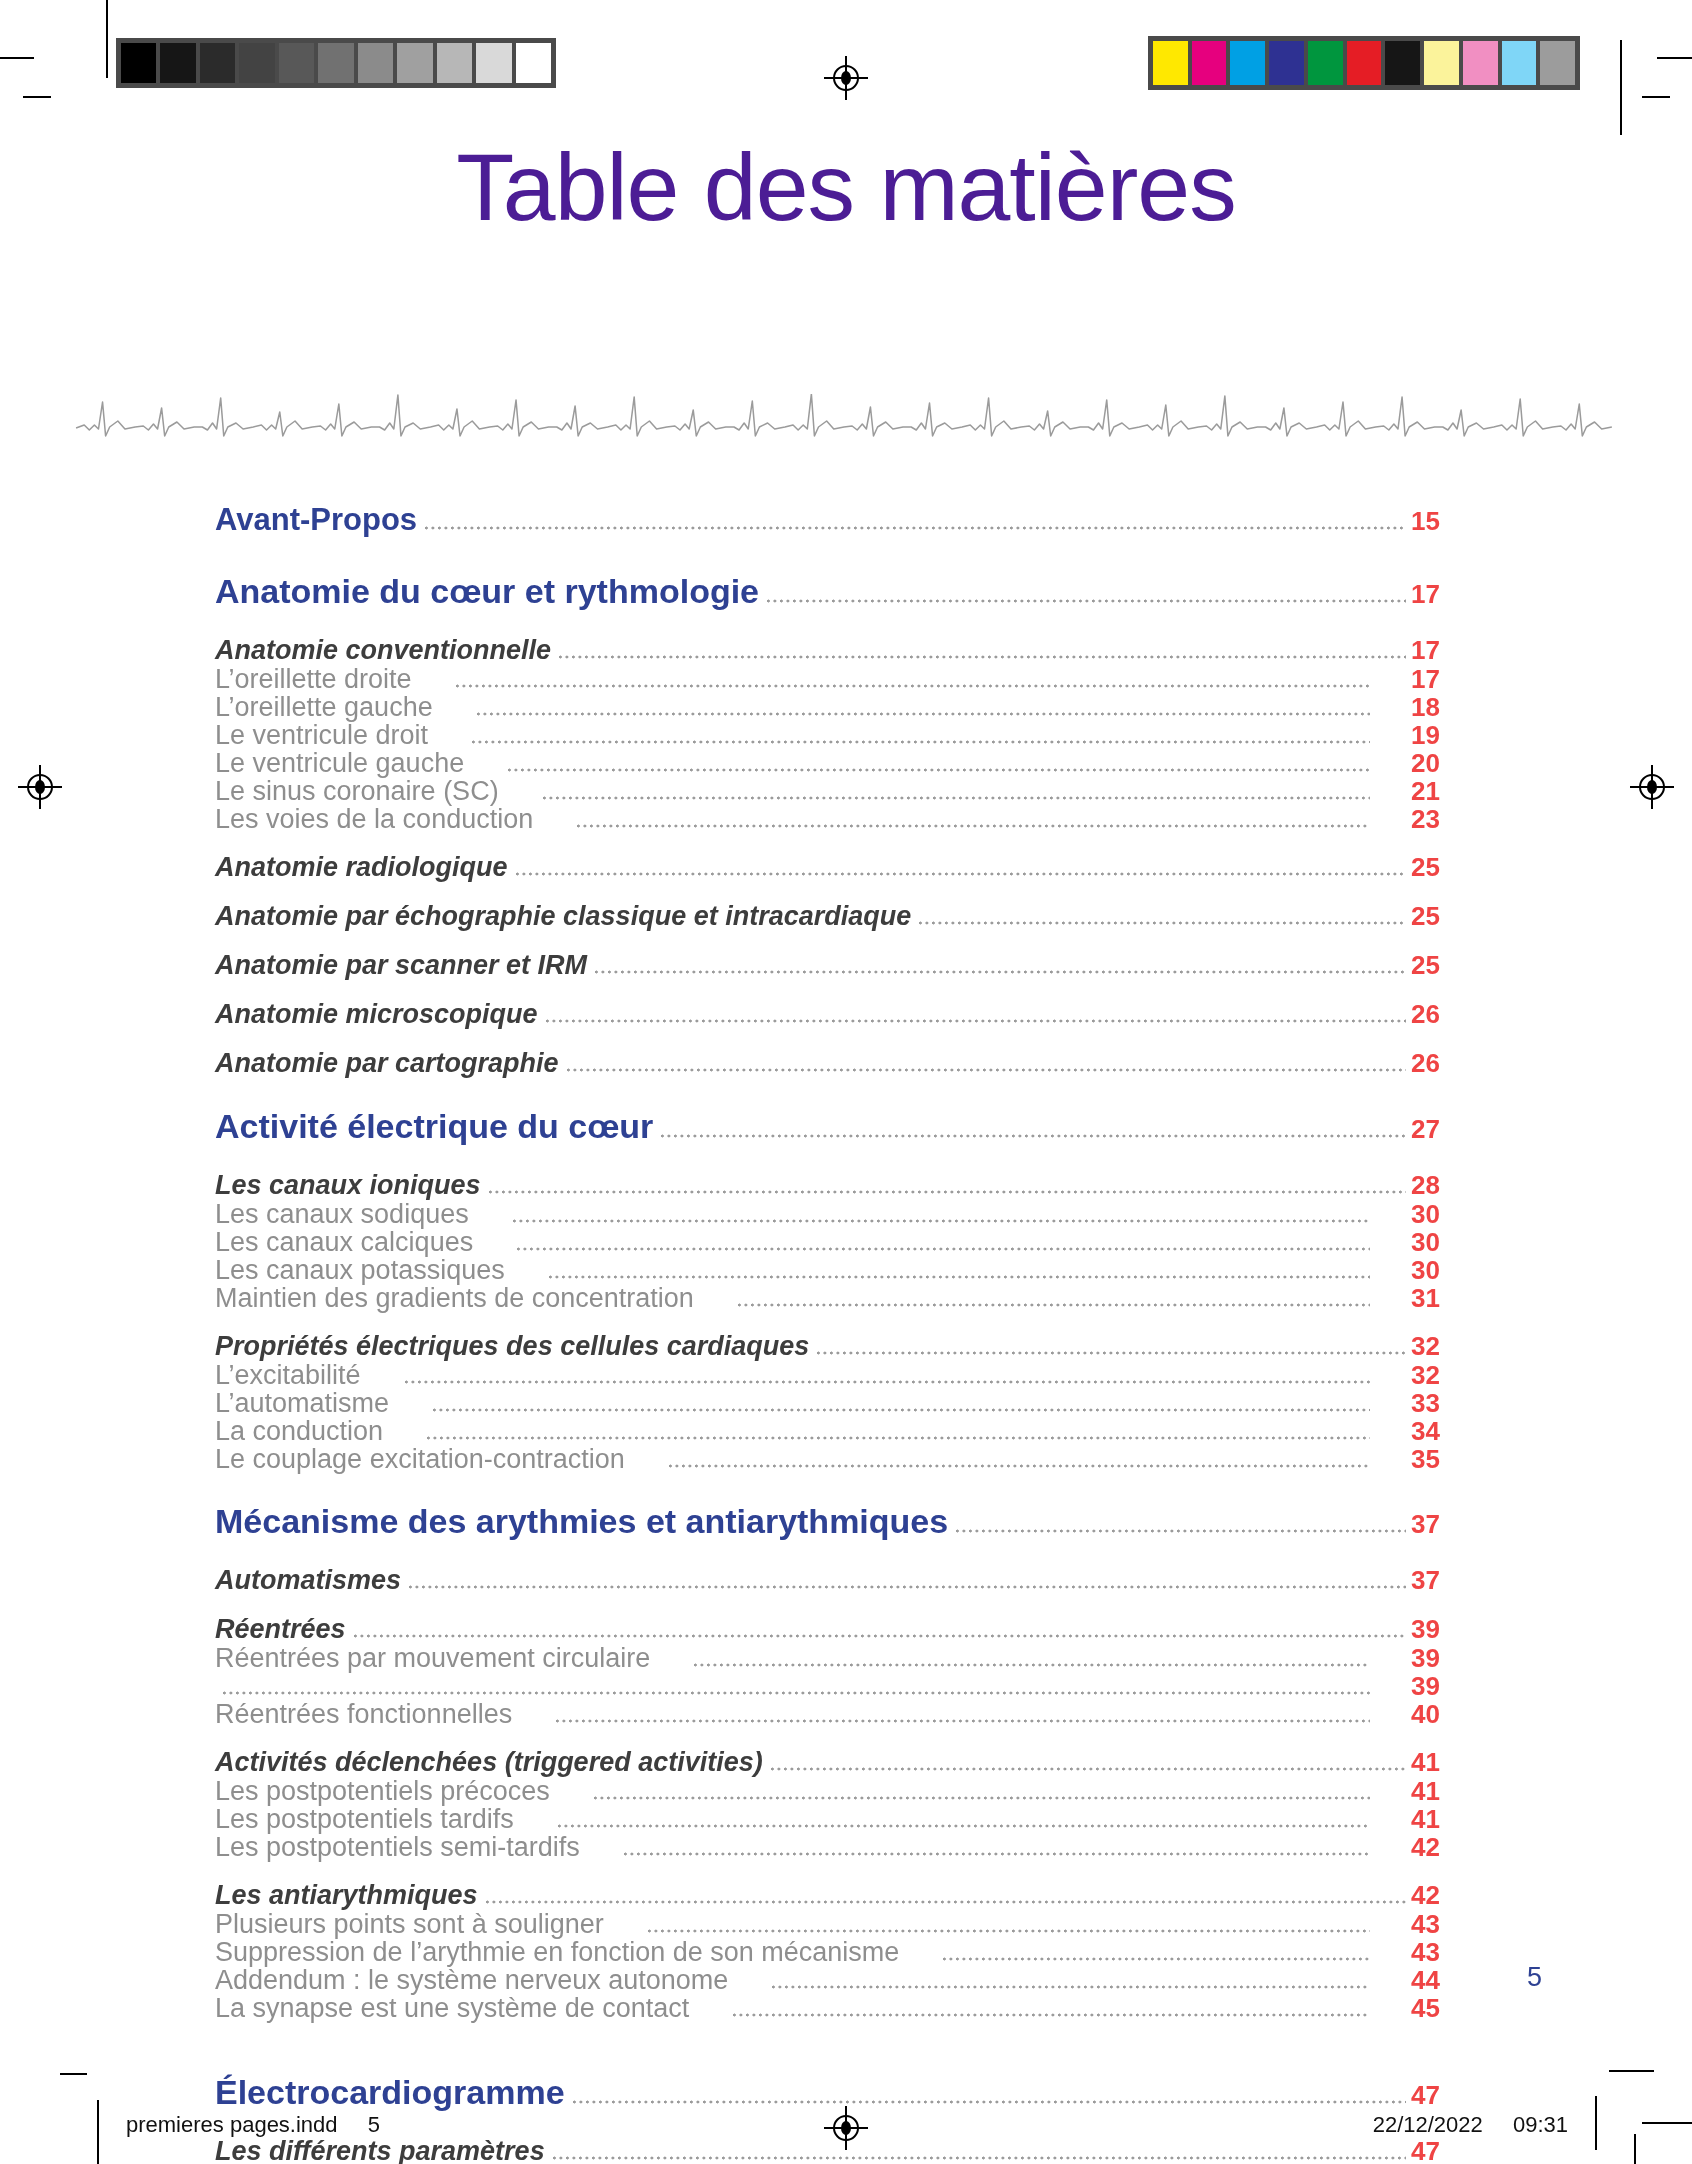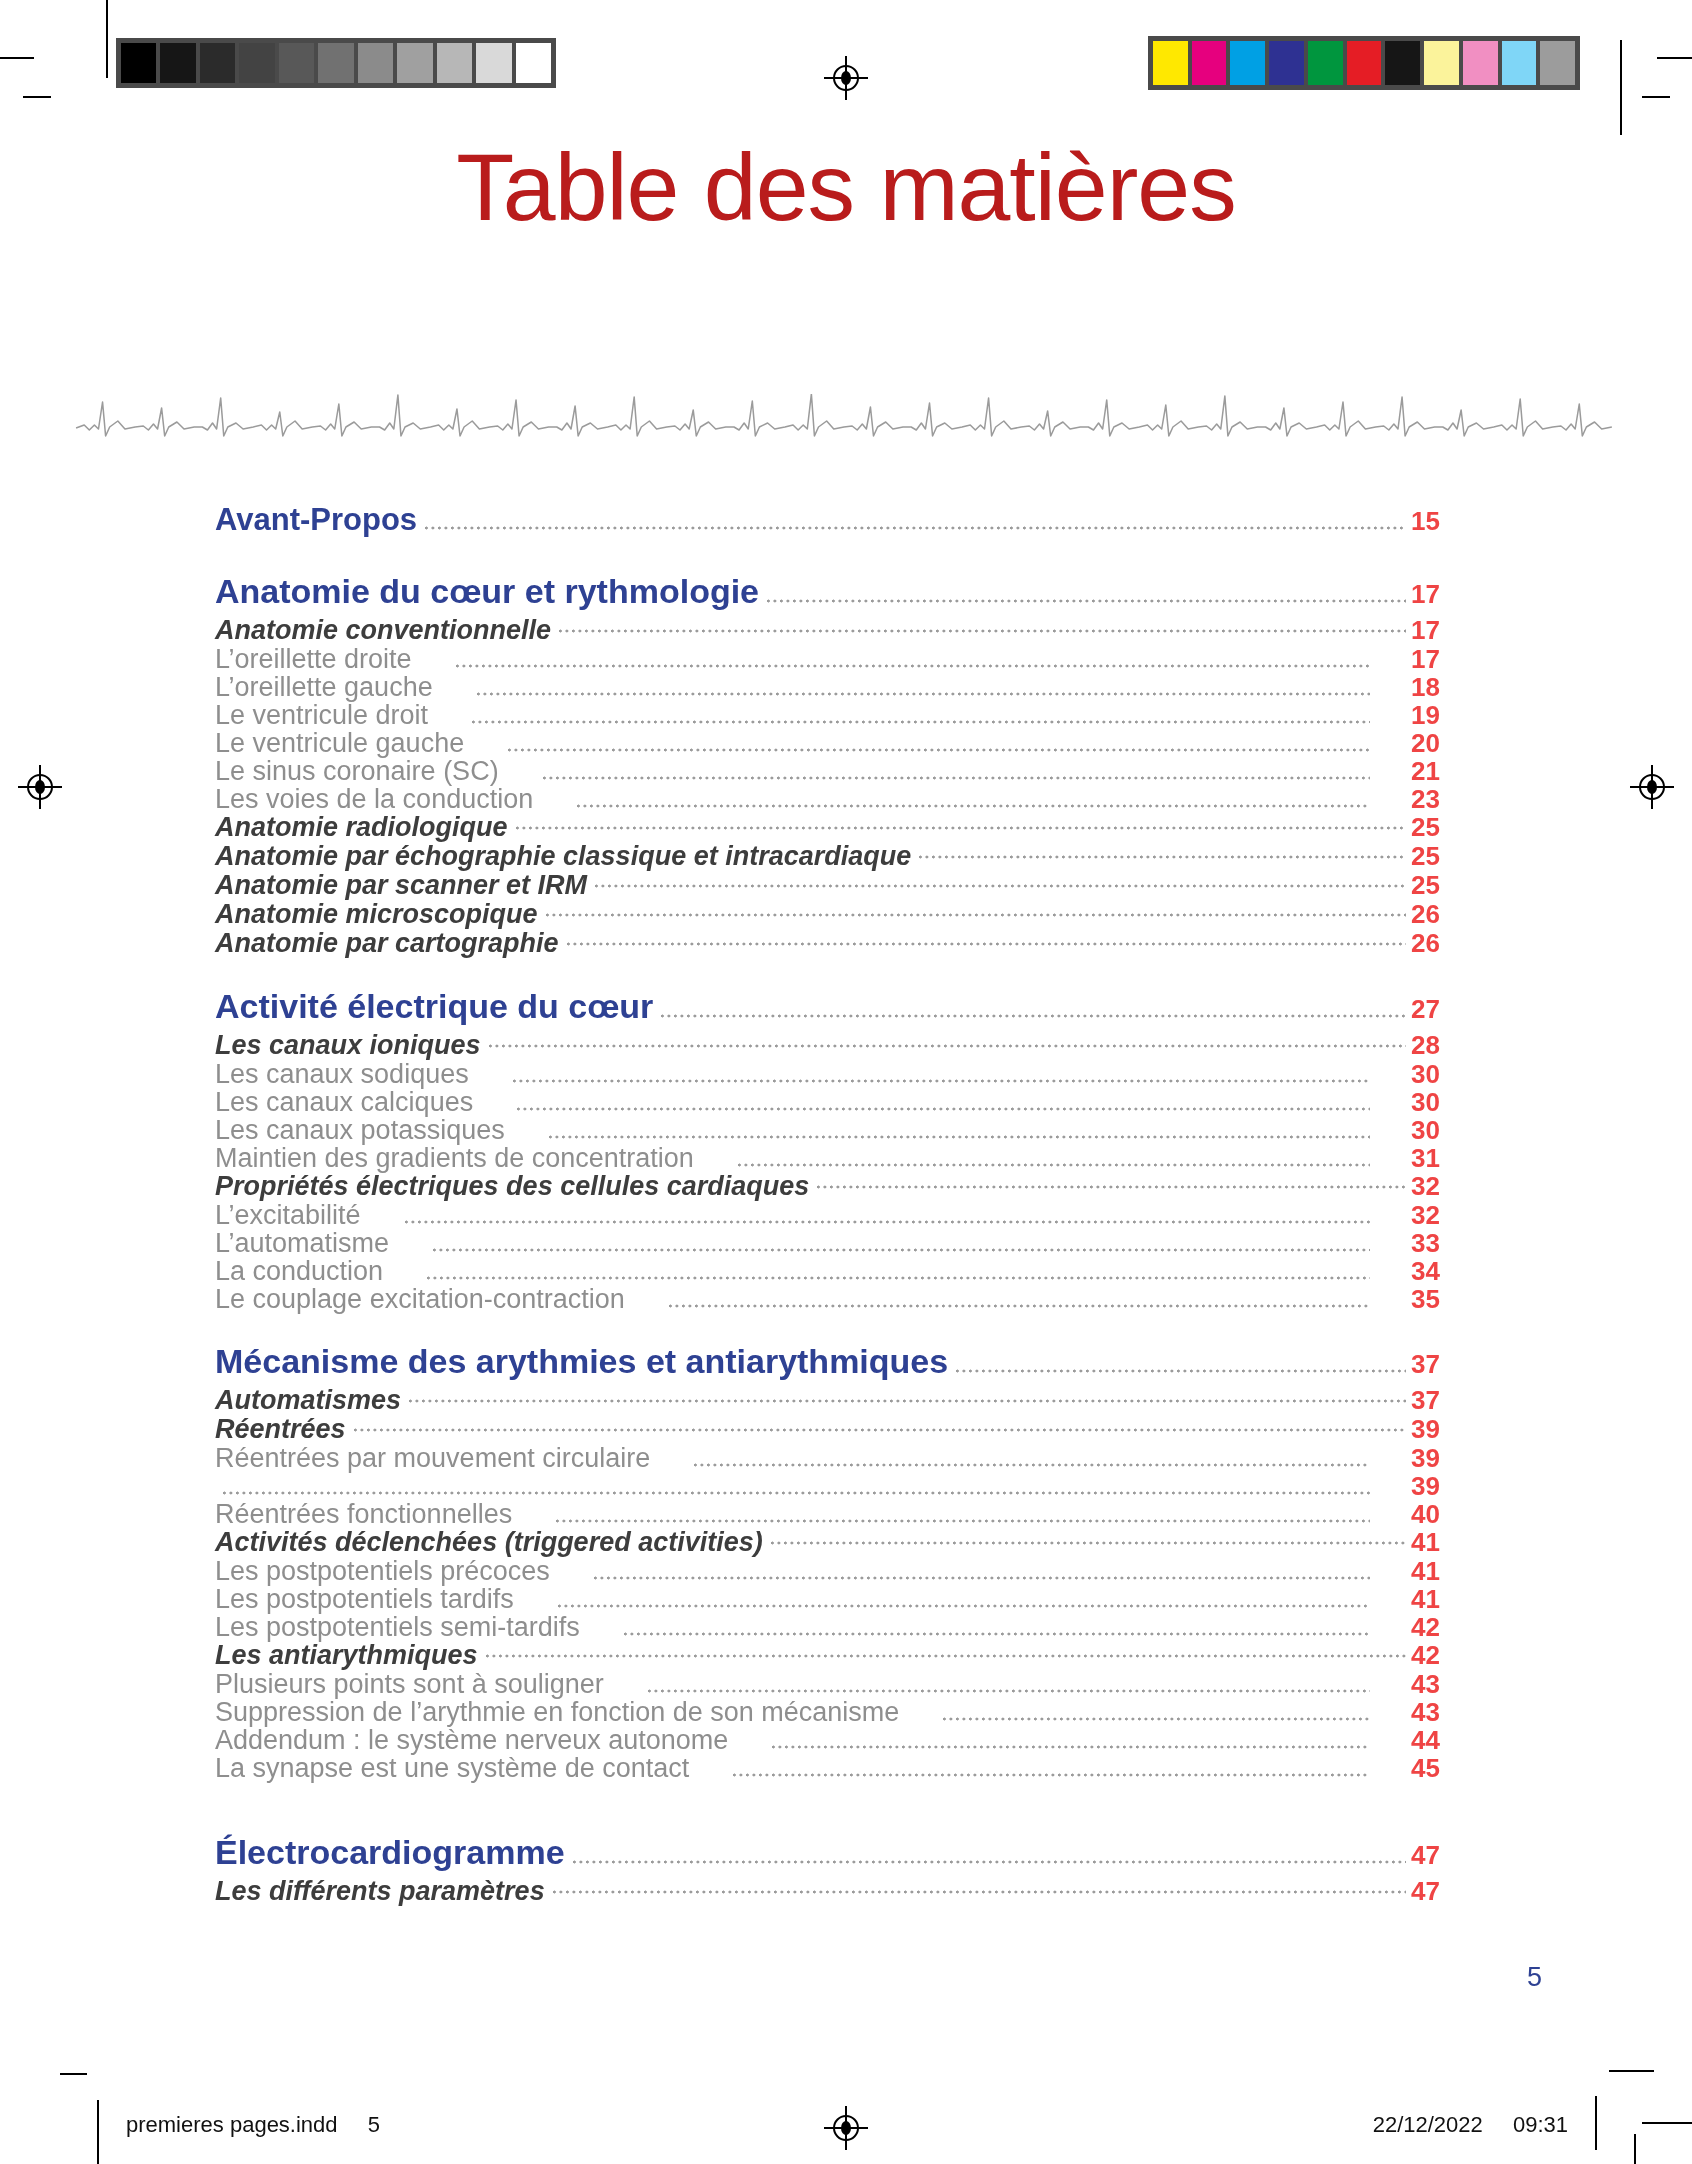--- a/index.html
+++ b/index.html
@@ -11,33 +11,33 @@
   .bar-gray{left:116px;top:38px;width:440px;height:50px;}
   .bar-color{left:1148px;top:36px;width:432px;height:54px;}
   
   .mark{position:absolute;background:#000;}
   
   .reg{position:absolute;}
   .reg line{stroke:#000;stroke-width:2;}
   .reg circle{stroke:#000;stroke-width:2;fill:none;}
   
   .doc-title{position:absolute;left:0;right:0;top:140px;margin:0;text-align:center;
-             font-size:95px;font-weight:400;letter-spacing:-1px;color:#b91c1c;line-height:1;}
+             font-size:95px;font-weight:400;letter-spacing:-1px;color:#4c1d95;line-height:1;}
   
   .ecg{position:absolute;left:72px;top:394px;}
   
   .toc{position:absolute;left:215px;top:498px;width:1225px;}
   .row{display:flex;align-items:baseline;}
   .row .lbl{white-space:nowrap;}
   .row .dots{flex:1;height:4px;margin:0 5px 0 8px;
              background-image:radial-gradient(circle at 1.5px 2px,#9b9b9b 1.35px,rgba(0,0,0,0) 1.7px);
              background-size:6.5px 4px;background-repeat:repeat-x;background-position:left bottom;}
   .row .num{font-size:26px;font-weight:700;font-style:normal;color:#ef4444;white-space:nowrap;}
   .lv-item{font-size:27px;line-height:28px;font-weight:400;color:#8e8e8e;gap:36px;}
-  .lv-sub{font-size:27px;line-height:29px;font-weight:700;font-style:italic;color:#3d3d3d;margin-top:0;align-items:center;}
+  .lv-sub{font-size:27px;line-height:29px;font-weight:700;font-style:italic;color:#3d3d3d;margin-top:20px;}
   .lv-section{font-size:34px;line-height:44px;font-weight:700;color:#2e4193;margin-top:26px;}
   .row.first{margin-top:0;font-size:31px;}
   .row.gap-lg{margin-top:48px;}
   
   .folio{position:absolute;right:150px;top:1962px;font-size:27px;color:#2e4193;}
   .footer{position:absolute;top:2112px;font-size:22px;color:#111;}
   .footer-left{left:126px;}
   .footer-right{right:124px;}
   .footer span{display:inline-block;}
   .footer .gap{margin-left:24px;}

